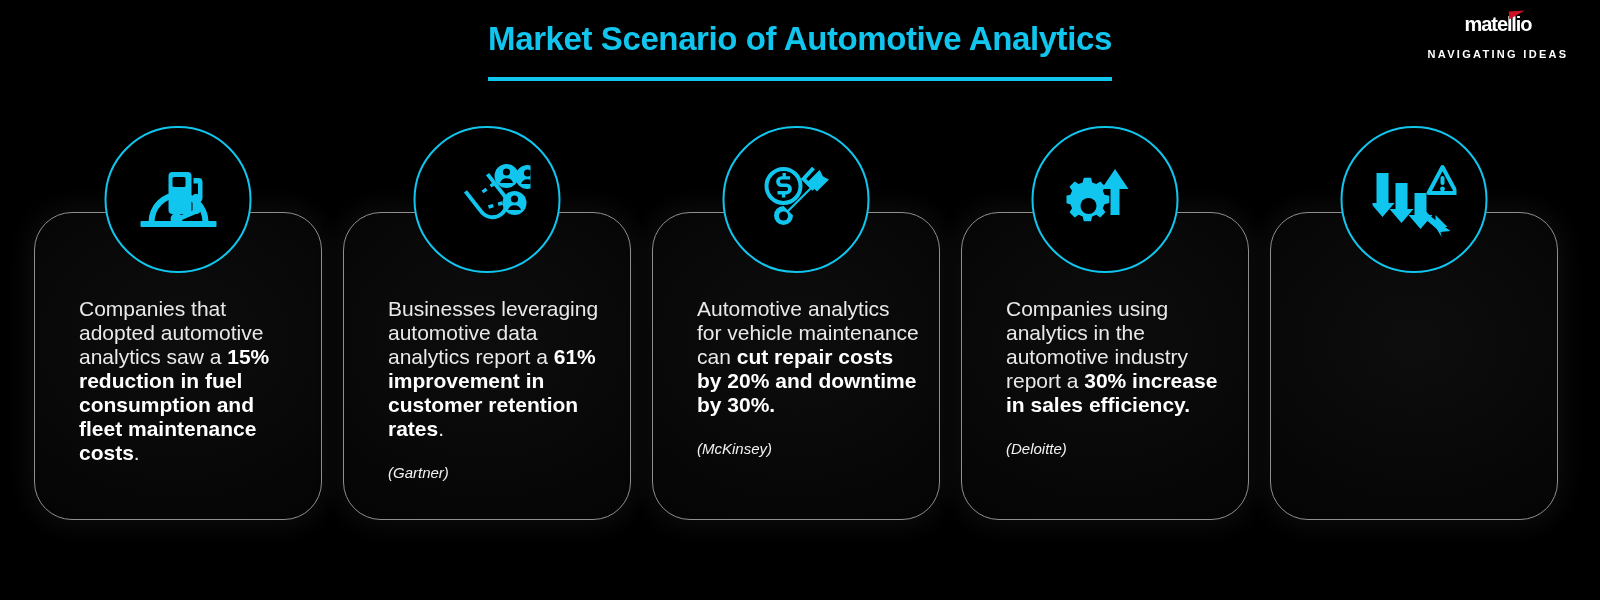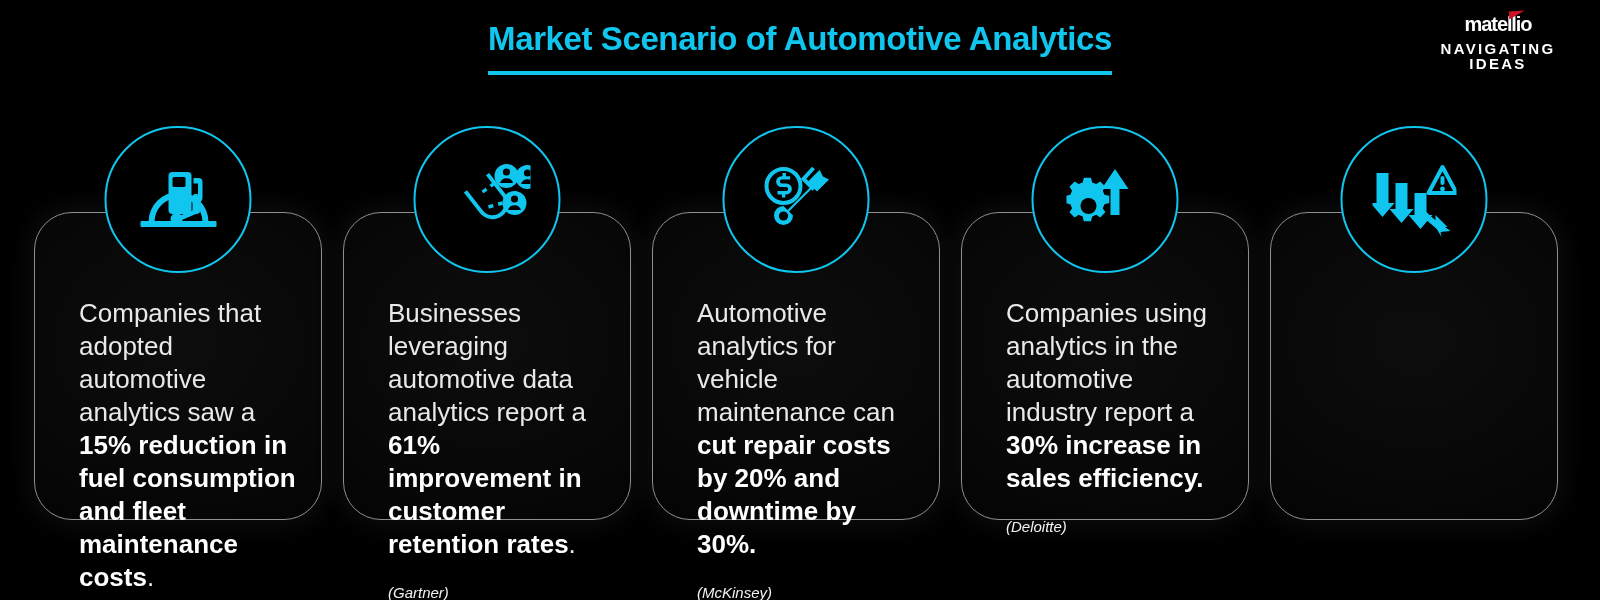--- a/index.html
+++ b/index.html
@@ -28,21 +28,21 @@
     text-align: center;
     font-size: 33px;
     font-weight: 700;
     letter-spacing: -0.4px;
     color: #10c6ee;
     white-space: nowrap;
   }
   #page-title .tunderline {
     display: inline-block;
     border-bottom: 4px solid #10c6ee;
-    padding-bottom: 13px;
+    padding-bottom: 19px;
   }
 
   
   #logo {
     position: absolute;
     top: 14px;
     right: 28px;
     width: 148px;
     text-align: center;
     line-height: 1;
@@ -58,22 +58,22 @@
   #logo .flag {
     position: absolute;
     left: 44px;
     top: -3px;
     width: 0; height: 0;
     border-left: 16px solid #cf1126;
     border-bottom: 8px solid transparent;
     transform: rotate(-4deg);
   }
   #logo .tag {
-    margin-top: 7px;
-    font-size: 15px;
+    margin-top: 15px;
+    font-size: 11px;
     font-weight: 700;
     letter-spacing: 2.3px;
     color: #ffffff;
   }
 
   
   #cards {
     position: absolute;
     left: 34px;
     top: 212px;
@@ -110,22 +110,22 @@
   }
   .badge svg { display: block; }
 
   .card-body {
     position: absolute;
     left: 44px;
     right: 20px;
     top: 84px;
   }
   .stat-text {
-    font-size: 26px;
-    line-height: 33px;
+    font-size: 21px;
+    line-height: 24px;
     color: #e9e9e9;
     font-weight: 400;
   }
   .stat-text b {
     color: #ffffff;
     font-weight: 700;
   }
   .source {
     margin-top: 23px;
     font-size: 15px;

